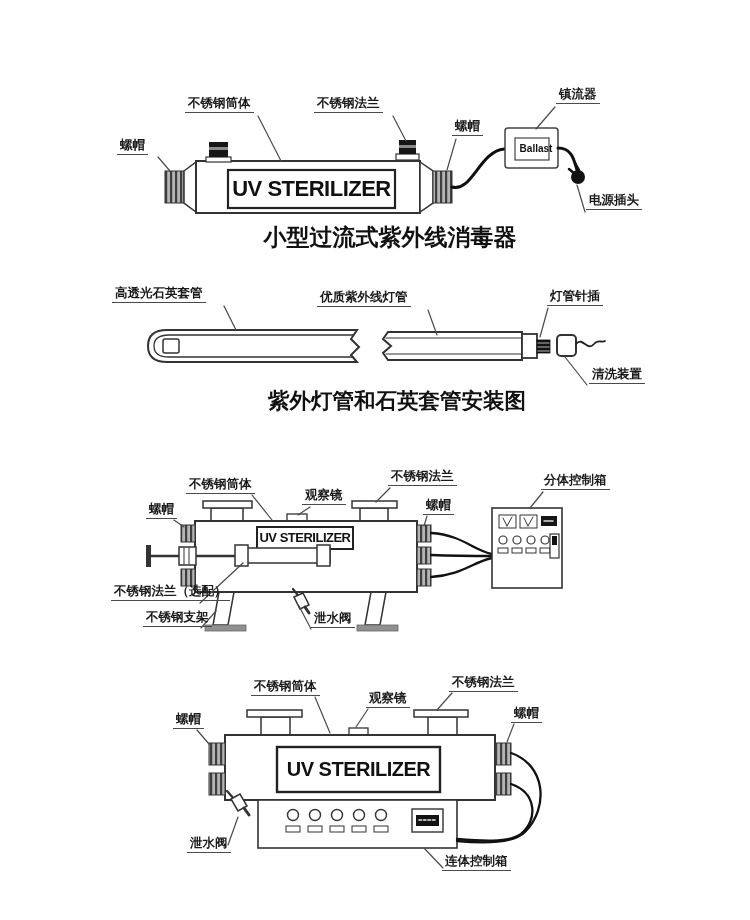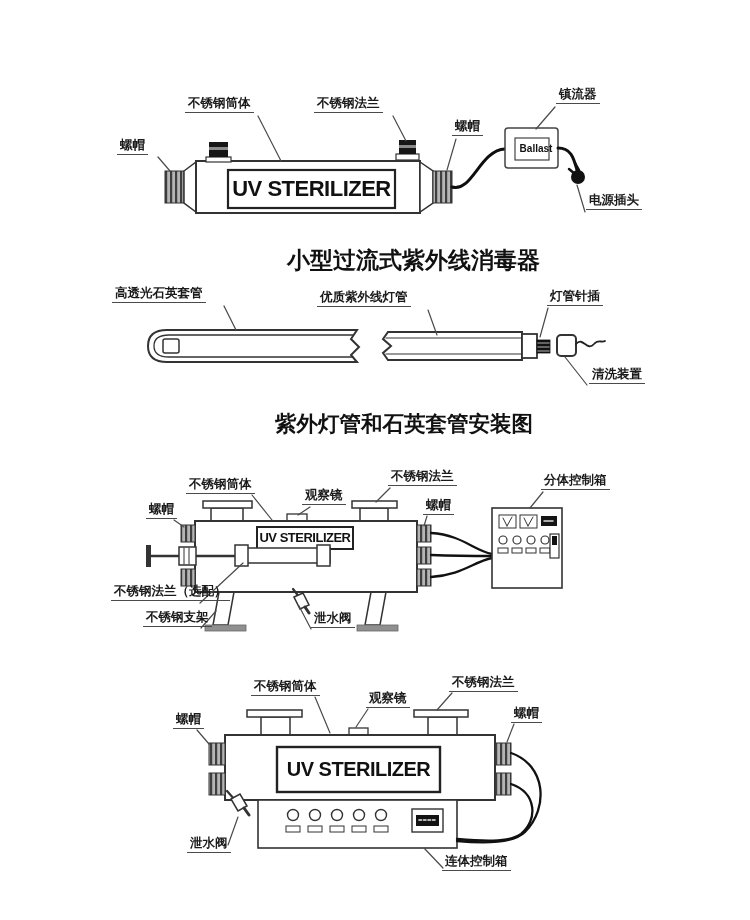--- a/index.html
+++ b/index.html
@@ -2,22 +2,22 @@
 <html><head>
 <meta charset="utf-8">
 <style>
   html,body{margin:0;padding:0;background:#fff;}
   .screen{position:relative;width:750px;height:920px;background:#ffffff;overflow:hidden;
           font-family:"Liberation Sans",sans-serif;}
   svg{position:absolute;left:0;top:0;}
   .lbl{position:absolute;font-weight:bold;font-size:12.5px;color:#1a1a1a;
        border-bottom:1.5px solid #4a4a4a;padding:0 3px 2px 3px;white-space:nowrap;
        font-family:"Liberation Sans",sans-serif;line-height:1.15;}
-  .cap{position:absolute;text-align:right;font-weight:bold;color:#111;white-space:nowrap;
-       font-family:"Liberation Sans",sans-serif;margin-top:23px;}
+  .cap{position:absolute;text-align:center;font-weight:bold;color:#111;white-space:nowrap;
+       font-family:"Liberation Sans",sans-serif;}
   .uvtext{position:absolute;text-align:center;font-weight:bold;color:#111;
           font-family:"Liberation Sans",sans-serif;letter-spacing:-0.5px;}
 </style>
 </head>
 <body>
 
 <div class="screen">
 
   <svg width="750" height="920" viewBox="0 0 750 920">
     <defs>
@@ -221,21 +221,21 @@
   <div class="lbl" style="left:452px;top:119px">螺帽</div>
   <div class="lbl" style="left:586px;top:193px">电源插头</div>
   <div class="uvtext" style="left:228px;top:170px;width:167px;height:38px;line-height:38px;font-size:22px">UV STERILIZER</div>
   <div class="uvtext" style="left:515px;top:138px;width:42px;height:22px;line-height:22px;font-size:10px;letter-spacing:0">Ballast</div>
   <div class="cap" style="left:240px;top:222px;width:300px;font-size:23px">小型过流式紫外线消毒器</div>
 
   <div class="lbl" style="left:112px;top:286px">高透光石英套管</div>
   <div class="lbl" style="left:317px;top:290px">优质紫外线灯管</div>
   <div class="lbl" style="left:547px;top:289px">灯管针插</div>
   <div class="lbl" style="left:589px;top:367px">清洗装置</div>
-  <div class="cap" style="left:233px;top:386px;width:300px;font-size:21.5px">紫外灯管和石英套管安装图</div>
+  <div class="cap" style="left:247px;top:386px;width:300px;font-size:21.5px">紫外灯管和石英套管安装图</div>
 
   <div class="lbl" style="left:146px;top:502px">螺帽</div>
   <div class="lbl" style="left:186px;top:477px">不锈钢筒体</div>
   <div class="lbl" style="left:302px;top:488px">观察镜</div>
   <div class="lbl" style="left:388px;top:469px">不锈钢法兰</div>
   <div class="lbl" style="left:541px;top:473px">分体控制箱</div>
   <div class="lbl" style="left:423px;top:498px">螺帽</div>
   <div class="lbl" style="left:111px;top:584px">不锈钢法兰（选配）</div>
   <div class="lbl" style="left:143px;top:610px">不锈钢支架</div>
   <div class="lbl" style="left:311px;top:611px">泄水阀</div>

